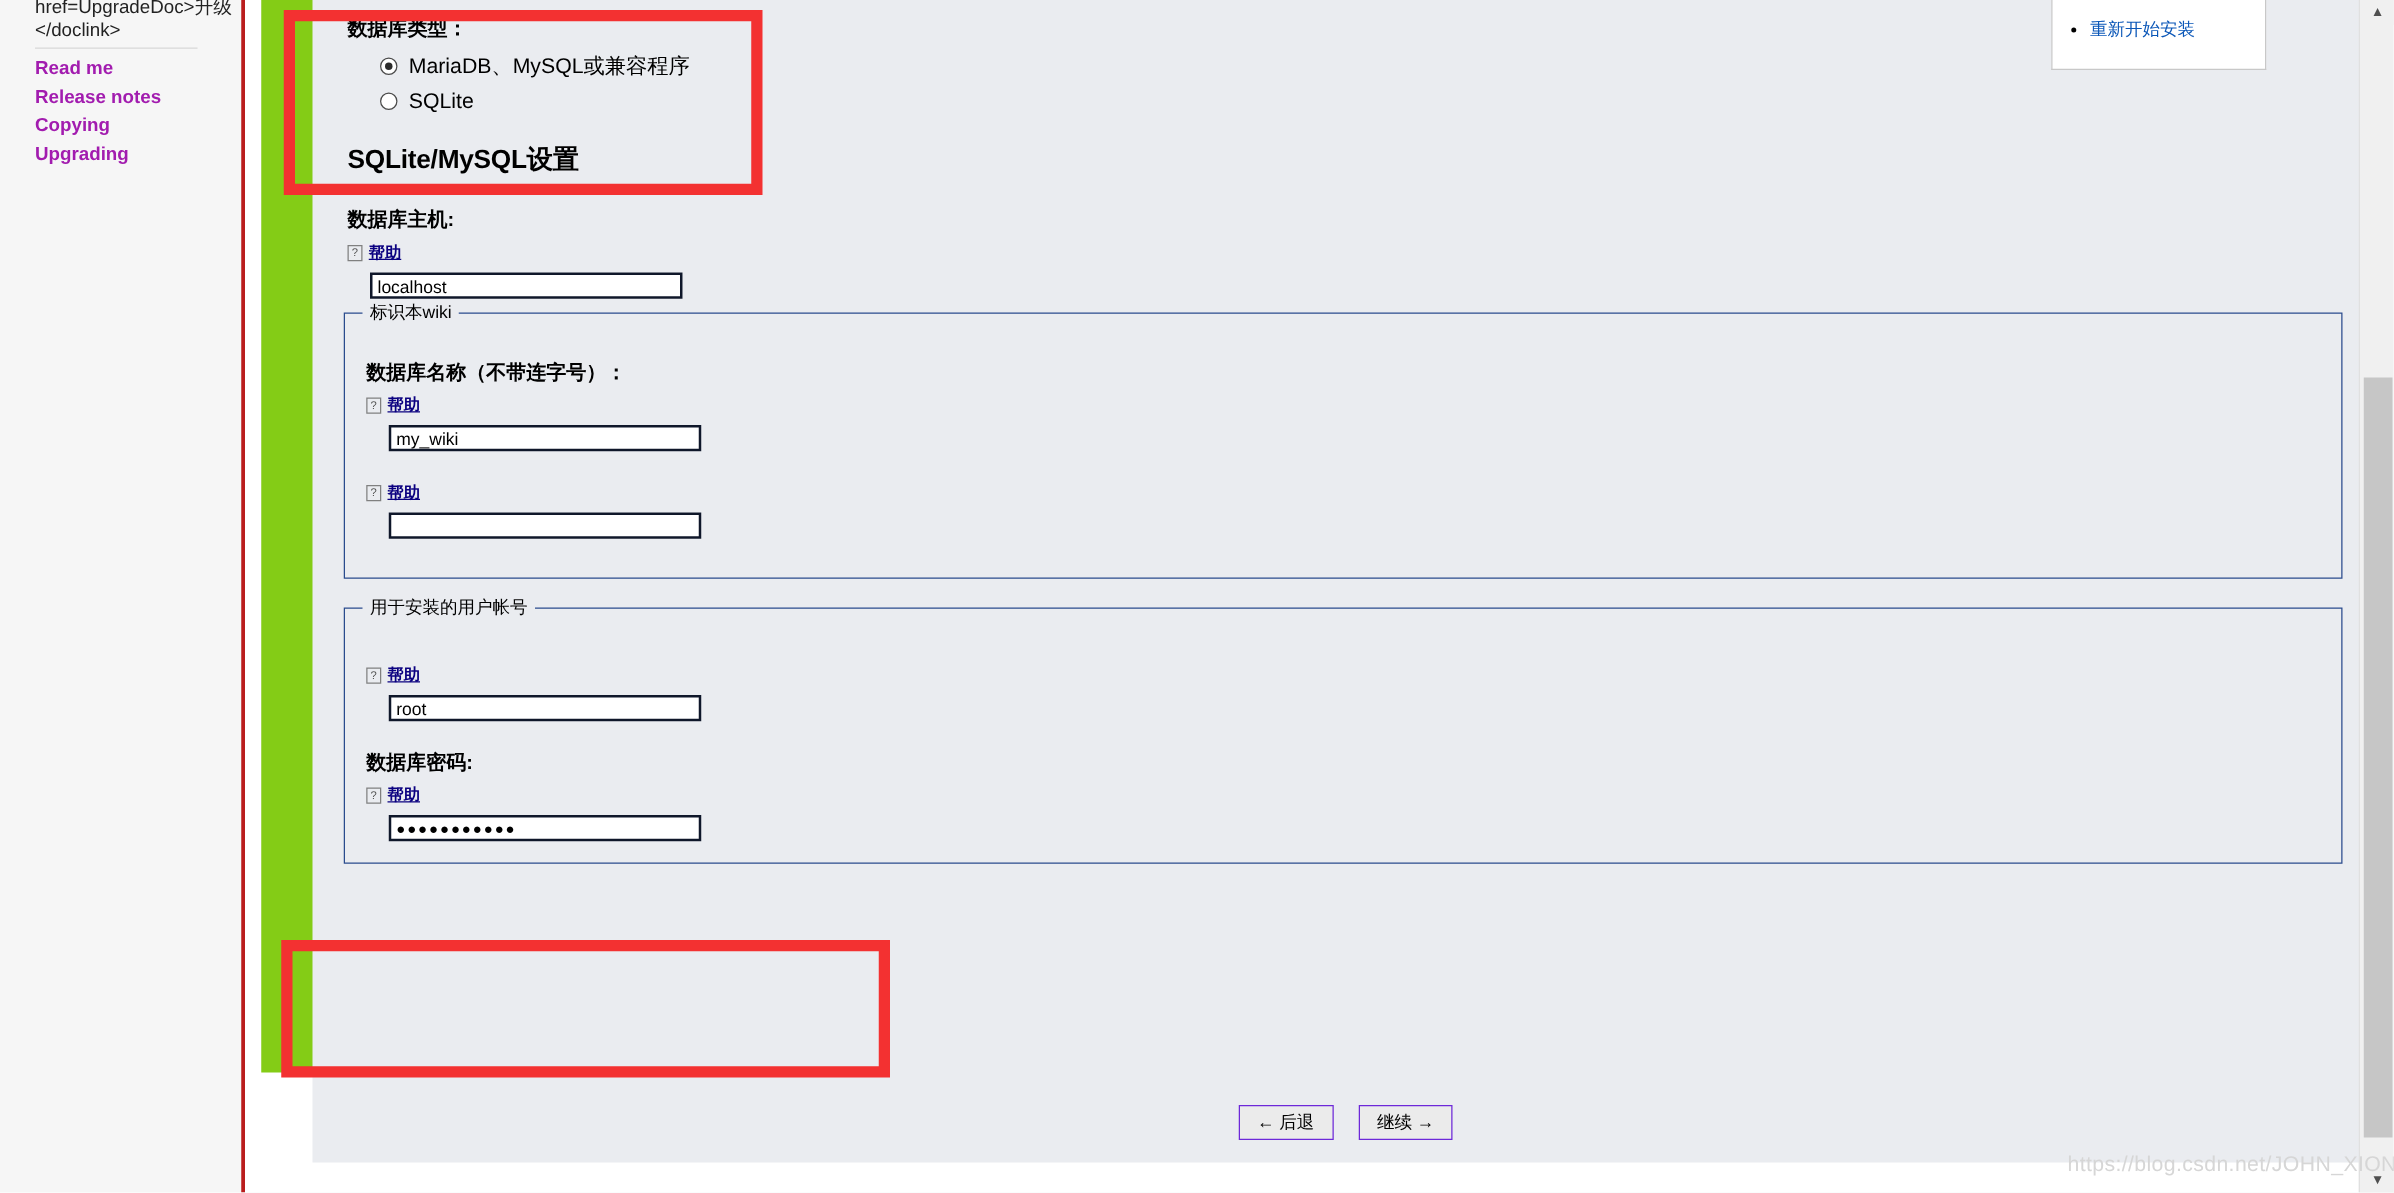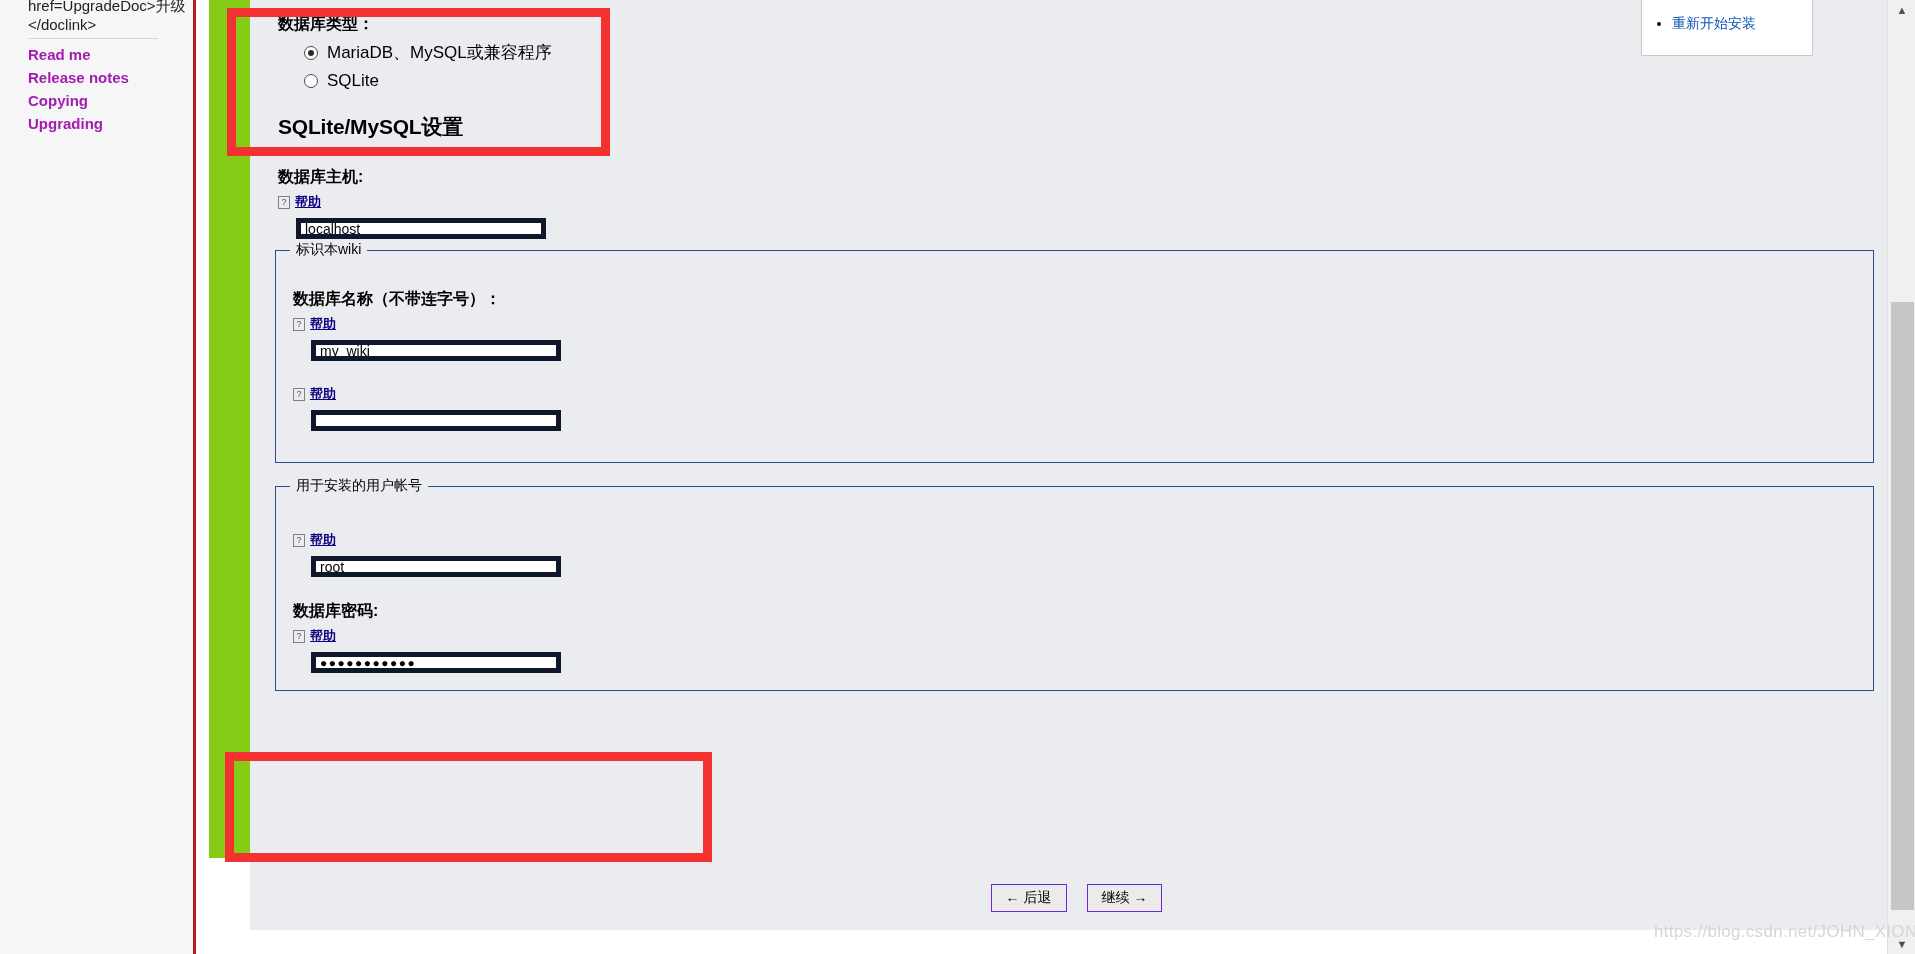--- a/index.html
+++ b/index.html
@@ -73,21 +73,21 @@
     font-size: 9px; line-height: 1; color: #555;
     background: #eaecf0;
   }
   .help-link {
     font-size: 13px; color: #0b0080; text-decoration: underline;
     font-weight: bold; cursor: pointer;
   }
   .txt-input {
     display: block;
     height: 21px;
-    border: 5px solid #0f172a;
+    border: 2px solid #0f172a;
     background: #ffffff;
     font-size: 14px;
     color: #000;
     padding: 1px 4px;
     font-family: "Liberation Sans", sans-serif;
     outline: none;
   }
   .pw-dots {
     letter-spacing: 1.5px;
     font-size: 12px;

